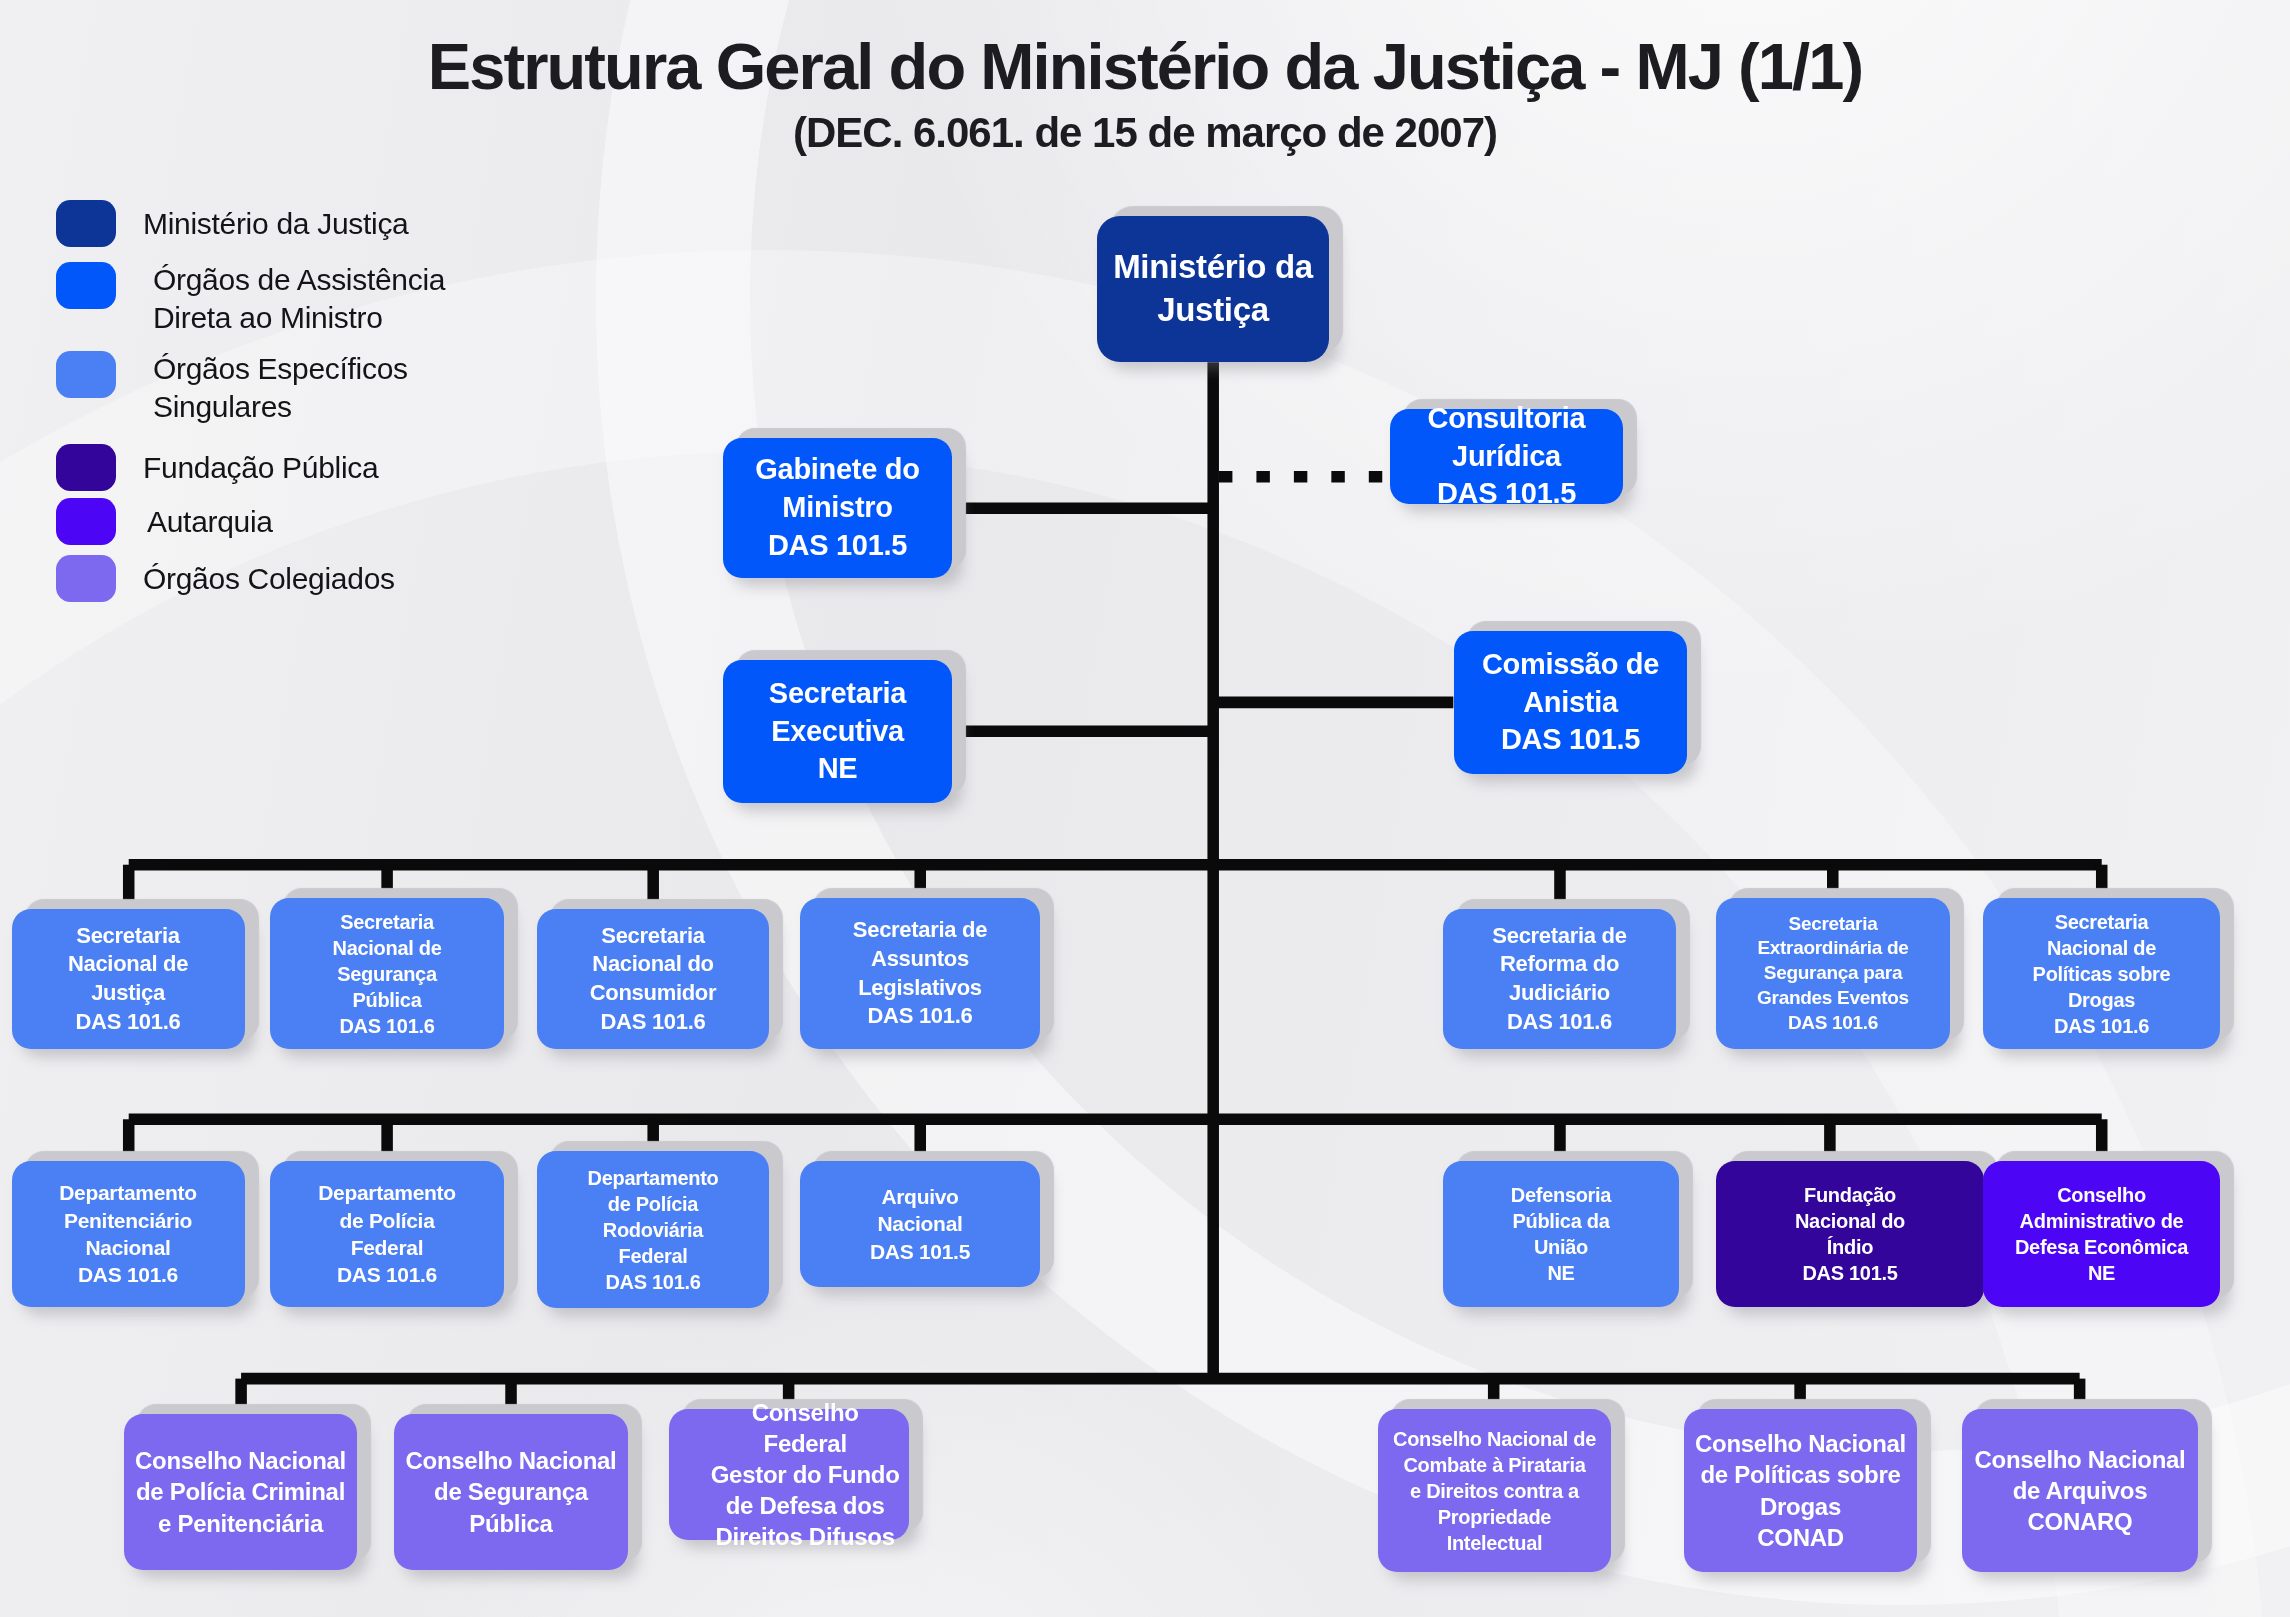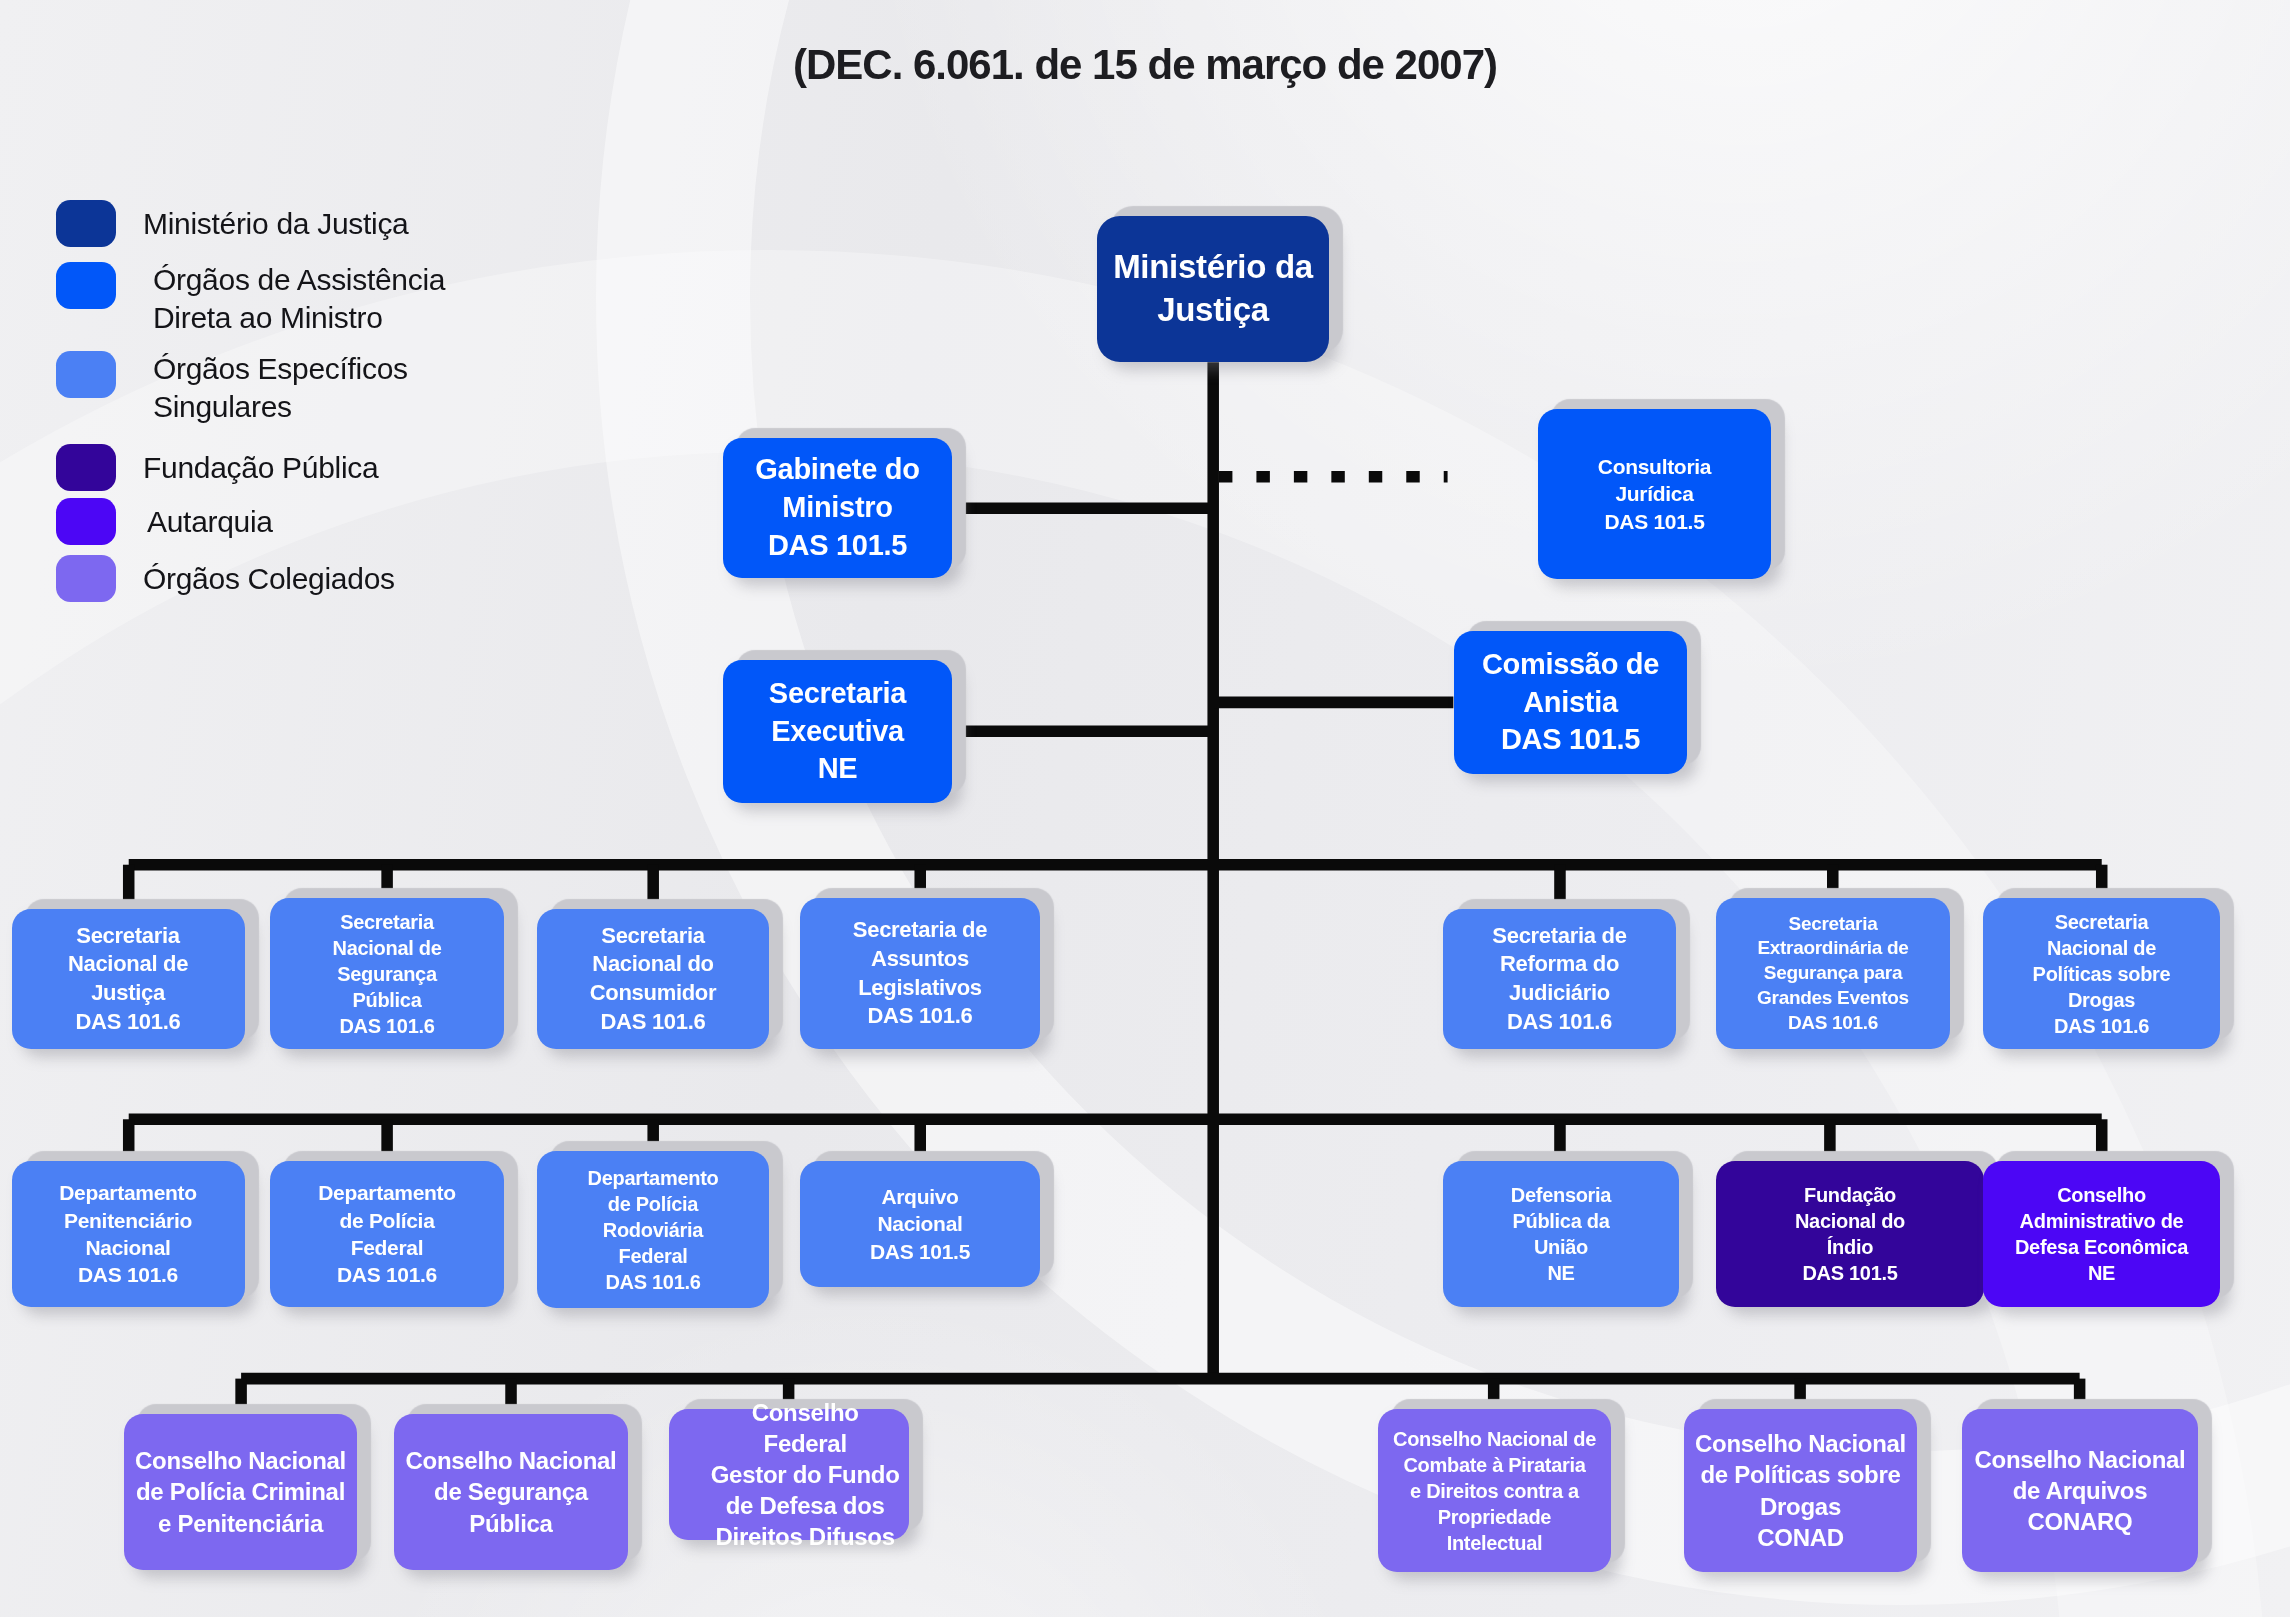--- a/index.html
+++ b/index.html
@@ -51,20 +51,21 @@
   .node.root{border-radius:23px;}
 </style>
 </head>
 <body>
 
 <div class="canvas">
   <div class="ring ring1"></div>
   <div class="ring ring2"></div>
 
   <header>
+    <h1>Estrutura Geral do Ministério da Justiça - MJ (1/1)</h1>
     <h2>(DEC. 6.061. de 15 de março de 2007)</h2>
   </header>
 
   <div class="legend" id="legend">
       <div class="legend-item" style="top: 200px;">
         <span class="swatch" style="background: rgb(12, 53, 151);"></span>
         <span class="legend-label">Ministério da Justiça</span>
       </div>
       <div class="legend-item two-line" style="top: 262px;">
         <span class="swatch" style="background: rgb(1, 87, 249);"></span>
@@ -127,21 +128,21 @@
       <line x1="2165" y1="1435" x2="2165" y2="1471"></line>
     </g>
   </svg>
 
   <div id="nodes">
       <div class="node root" style="left: 1097px; top: 216px; width: 232px; height: 146px; font-size: 33px; background: rgb(12, 53, 151);">Ministério da
 Justiça</div>
       <div class="node" style="left: 723px; top: 438px; width: 229px; height: 140px; font-size: 29px; background: rgb(1, 87, 249);">Gabinete do
 Ministro
 DAS 101.5</div>
-      <div class="node" style="left: 1538px; top: 409px; width: 233px; height: 170px; font-size: 21px; background: rgb(1, 87, 249);">Consultoria
+      <div class="node" style="left: 1390px; top: 409px; width: 233px; height: 95px; font-size: 29px; background: rgb(1, 87, 249);">Consultoria
 Jurídica
 DAS 101.5</div>
       <div class="node" style="left: 723px; top: 660px; width: 229px; height: 143px; font-size: 29px; background: rgb(1, 87, 249);">Secretaria
 Executiva
 NE</div>
       <div class="node" style="left: 1454px; top: 631px; width: 233px; height: 143px; font-size: 29px; background: rgb(1, 87, 249);">Comissão de
 Anistia
 DAS 101.5</div>
       <div class="node" style="left: 11.5px; top: 909px; width: 233px; height: 140px; font-size: 22px; background: rgb(75, 128, 244);">Secretaria
 Nacional de

